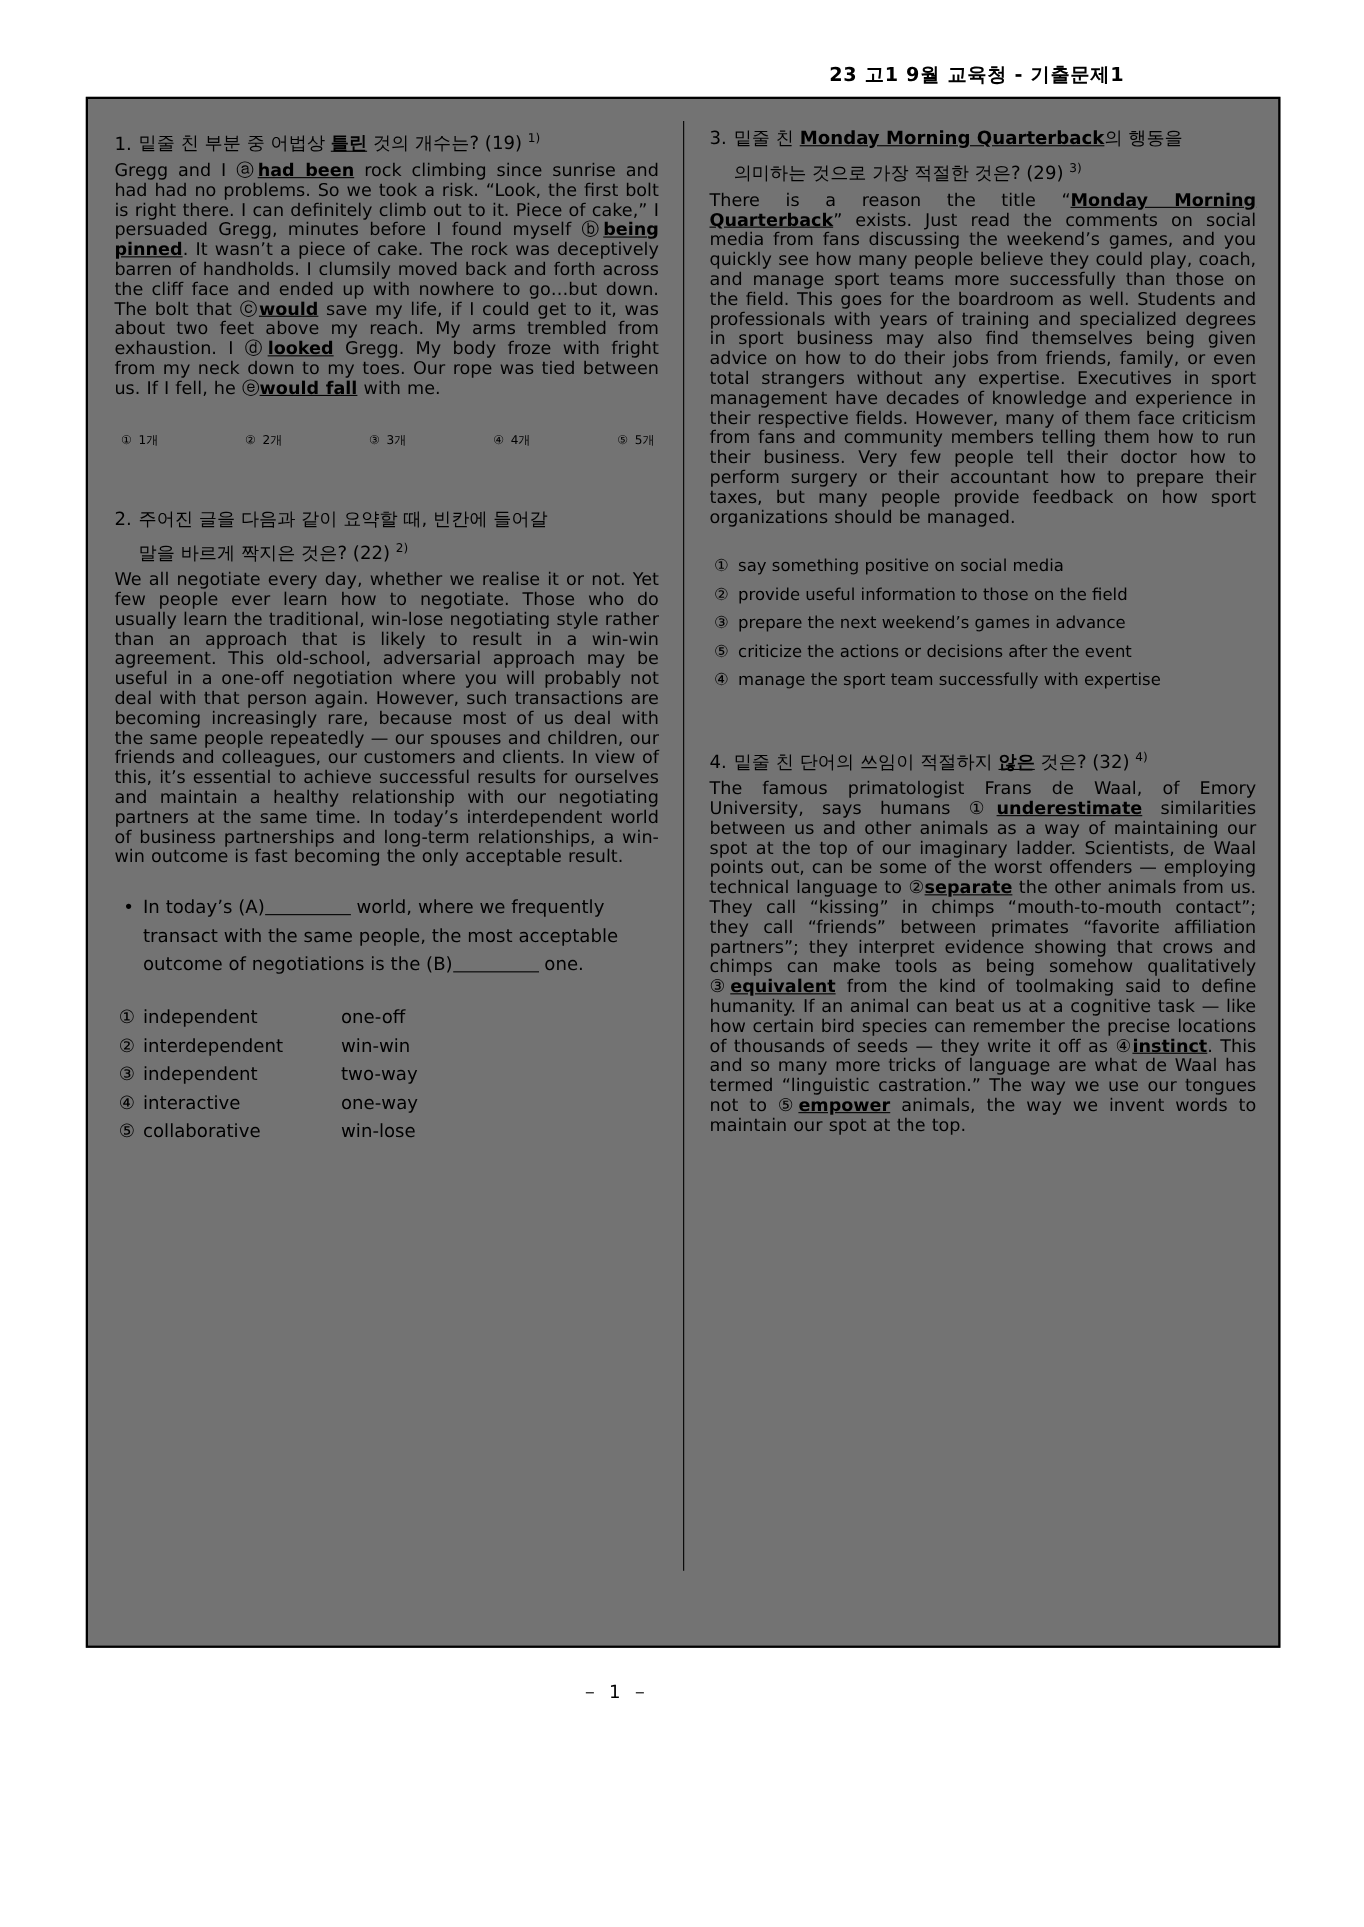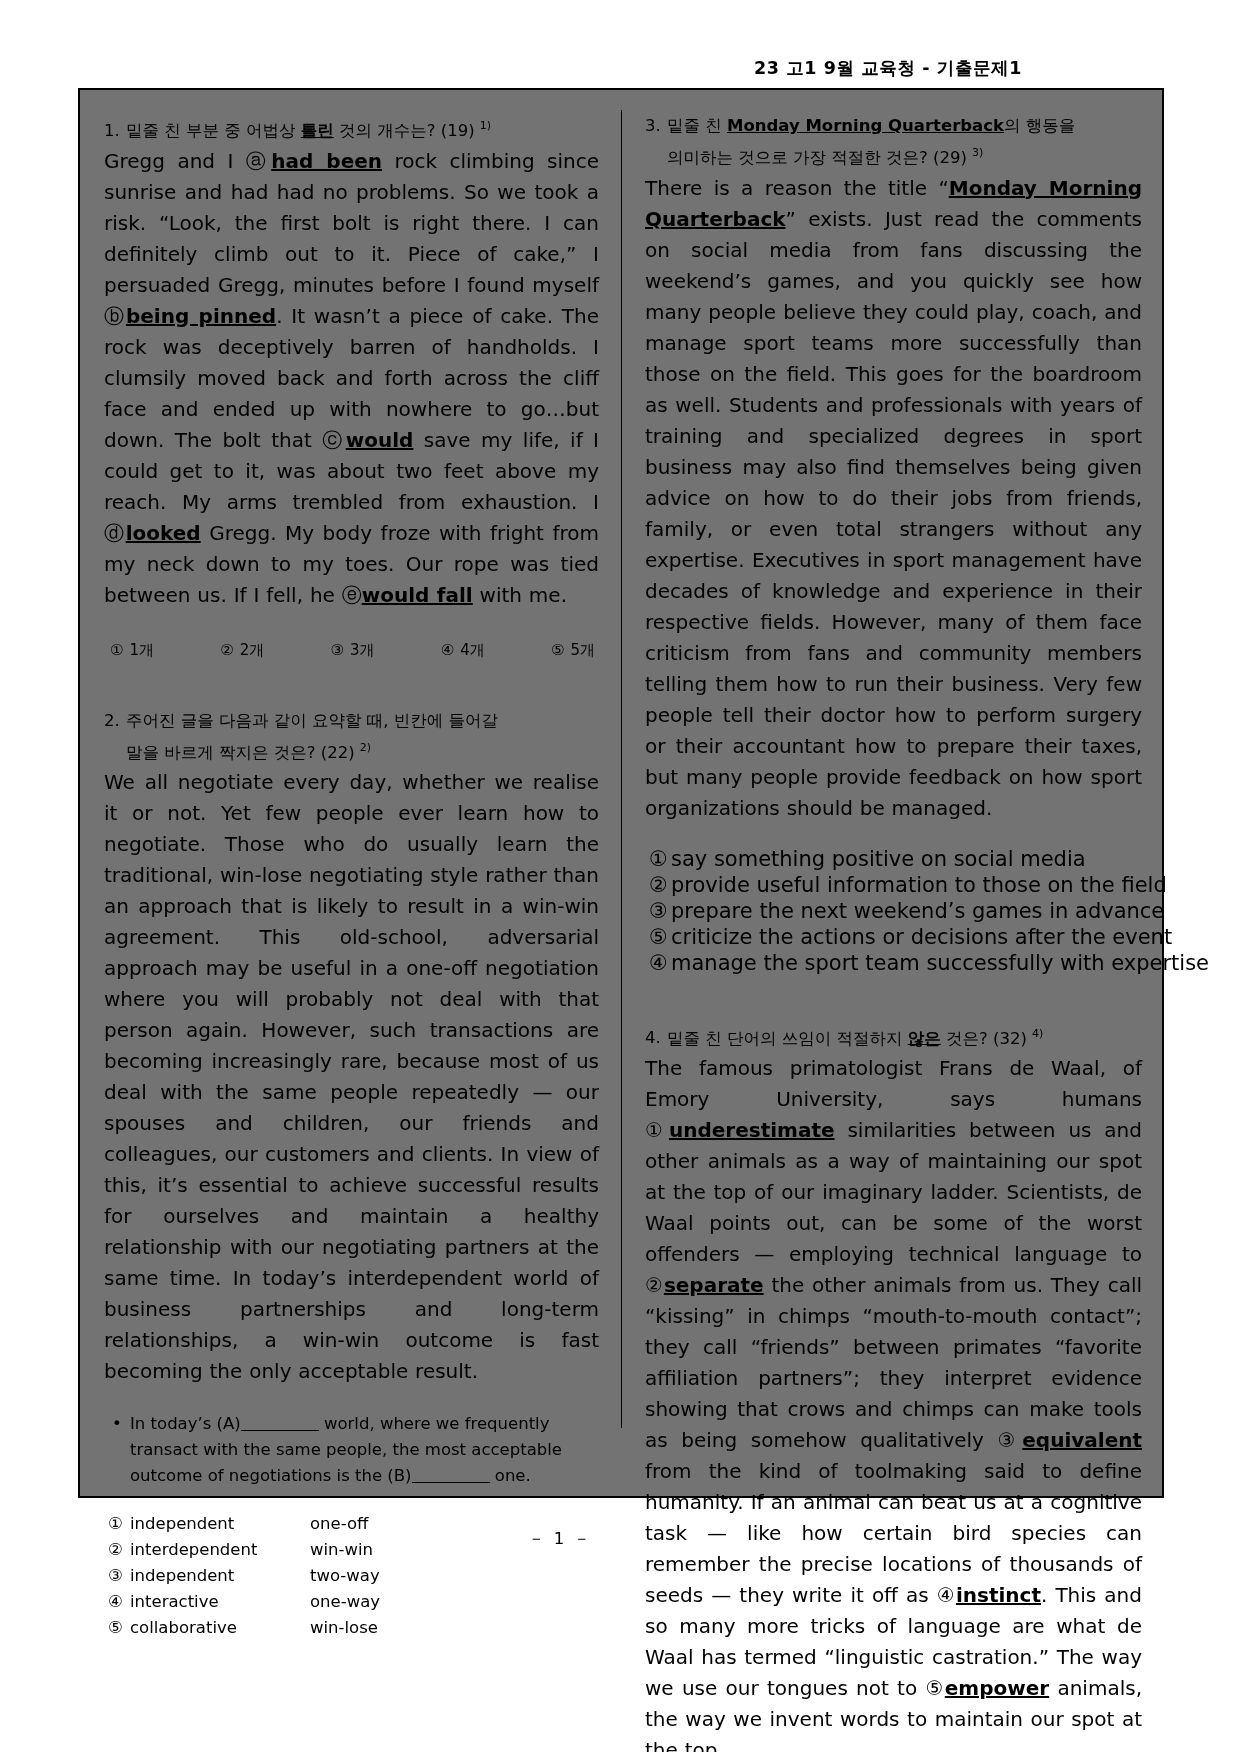--- a/index.html
+++ b/index.html
@@ -77,45 +77,45 @@
   }
   .q-head .hl {
     font-weight: bold;
     text-decoration: underline;
   }
   .q-head .sup {
     font-size: 11px;
     vertical-align: super;
   }
   .passage {
-    font-size: 20px;
-    line-height: 31px;
+    font-size: 16px;
+    line-height: 18px;
     text-align: justify;
     margin: 0;
     word-spacing: 0.5px;
   }
   .passage b.u {
     font-weight: bold;
     text-decoration: underline;
   }
   .circ { font-weight: normal; }
   
   .opts-inline {
-    font-size: 15px;
+    font-size: 11px;
     line-height: 26px;
     margin-top: 26px;
     display: flex;
     justify-content: space-between;
     padding: 0 4px 0 6px;
     text-align: center;
   }
   .opts-inline .oi { white-space: nowrap; }
   .opts-inline .oi .n { margin-right: 6px; }
   .opts-list {
-    font-size: 21px;
+    font-size: 15px;
     line-height: 26px;
     margin-top: 22px;
     padding-left: 4px;
   }
   .opts-list .row { display: block; white-space: nowrap; }
   .opts-list .row .n { display: inline-block; width: 22px; }
   .opts-pair {
     font-size: 16.5px;
     line-height: 26px;
     margin-top: 22px;

